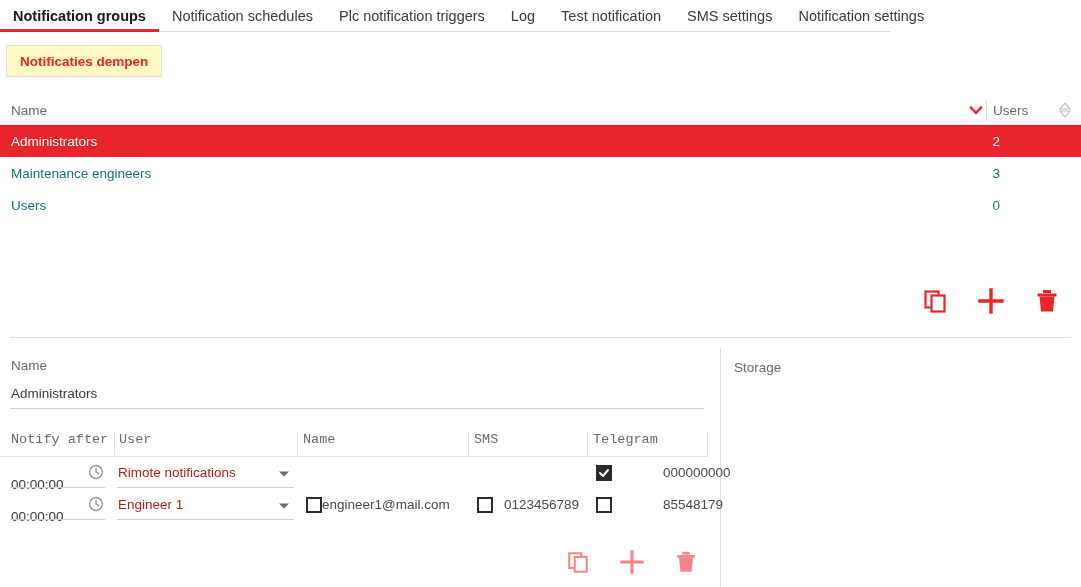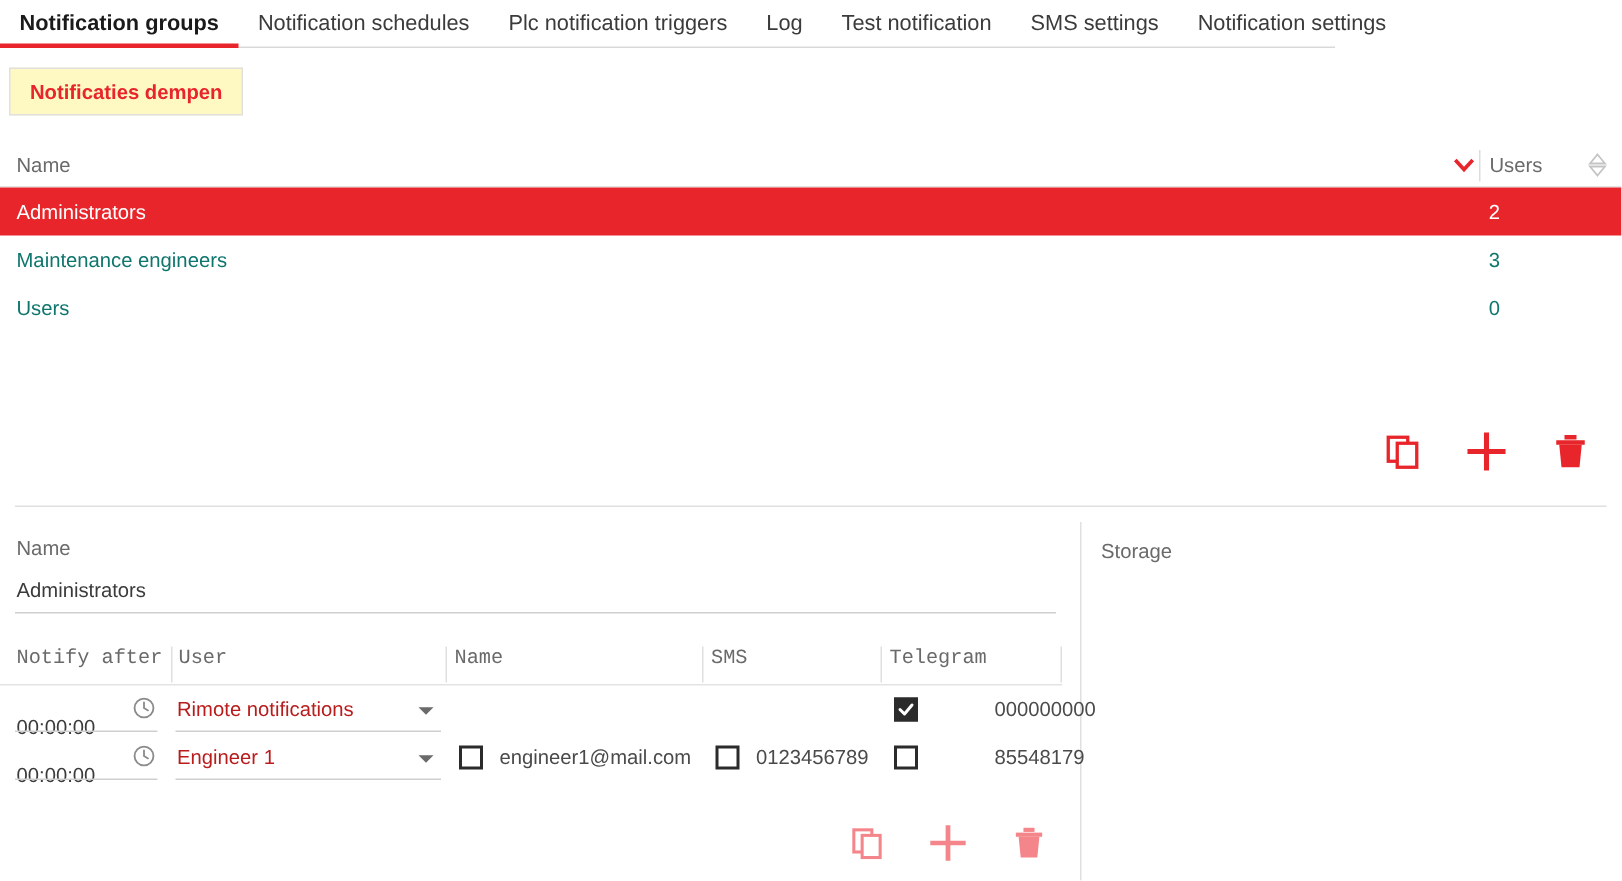--- a/index.html
+++ b/index.html
@@ -163,21 +163,21 @@
 
   .cbx {
     position: absolute; width: 16px; height: 16px;
     border: 2px solid #2b2b2b; background: #ffffff;
     top: 6px;
   }
   .cbx.checked { background: #2b2b2b; }
   .cbx-txt { position: absolute; top: 6px; font-size: 13.5px; color: #4a4a4a; }
 
   .cb-email { left: 306px; }
-  .tx-email { left: 333px; }
+  .tx-email { left: 322px; }
   .cb-sms   { left: 477px; }
   .tx-sms   { left: 504px; }
   .cb-tg    { left: 596px; }
   .tx-tg    { left: 623px; margin-left: 40px; }
 
   
   .actions-bottom {
     position: absolute; left: 563px; top: 549px;
     display: flex; align-items: center; gap: 24px;
   }

